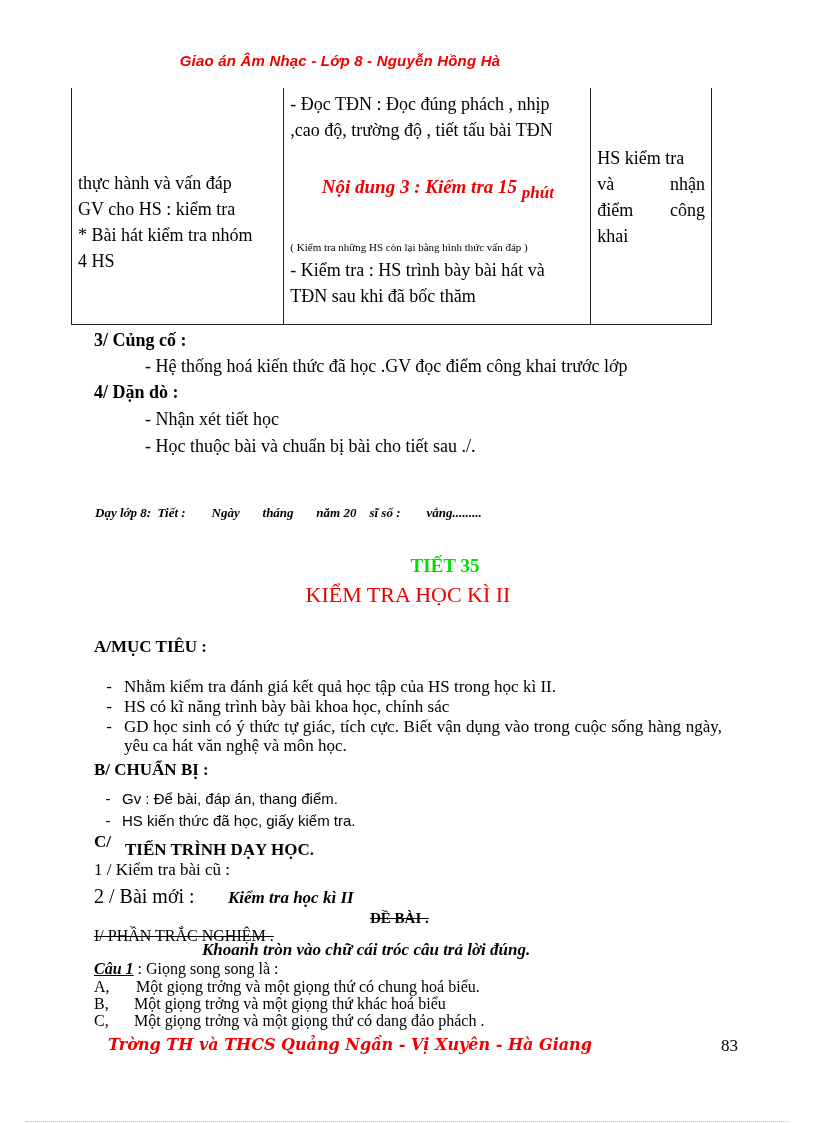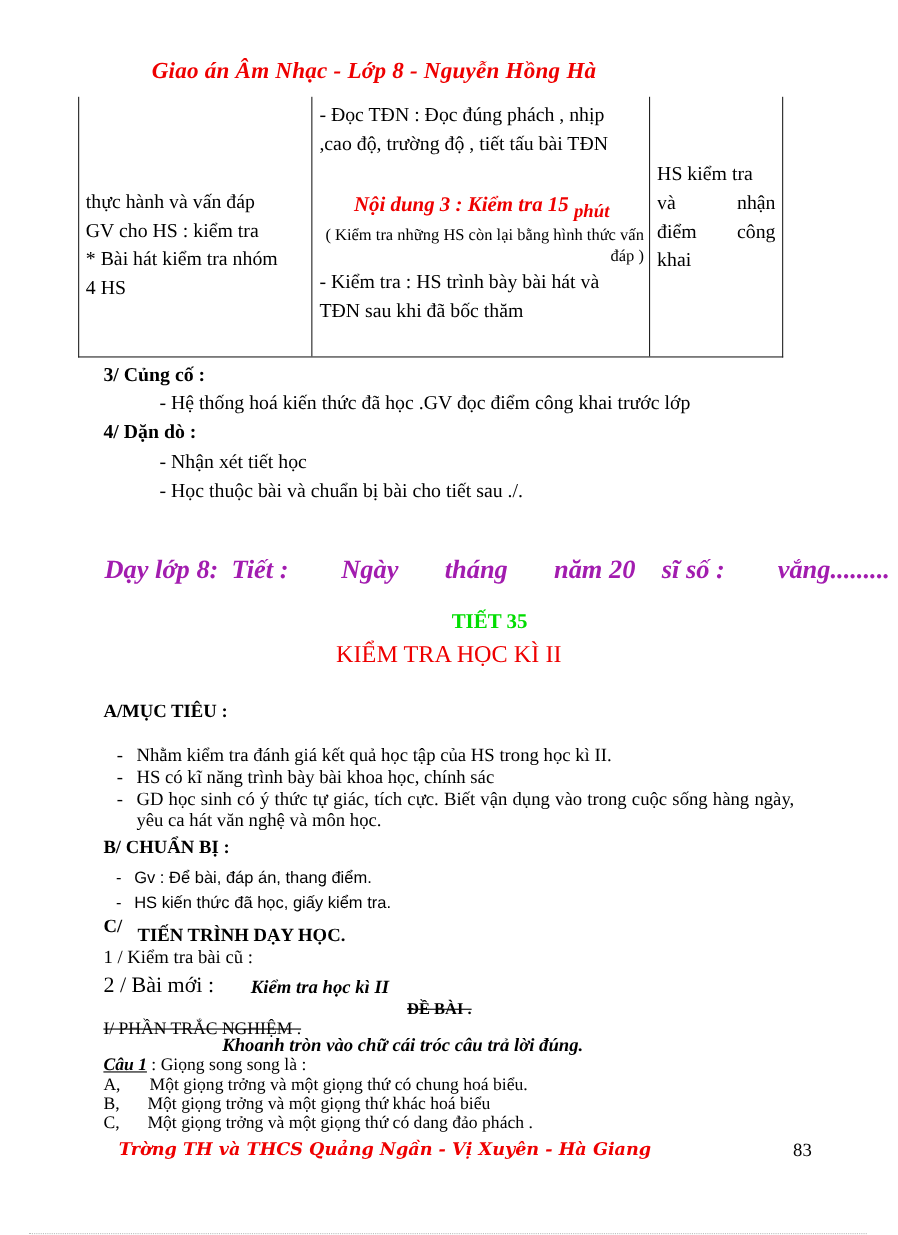--- a/index.html
+++ b/index.html
@@ -1,35 +1,35 @@
 <!DOCTYPE html>
 <html><head>
 <meta charset="utf-8">
 <style>
   html, body { margin:0; padding:0; background:#ffffff; }
   body { width:816px; height:1123px; position:relative; overflow:hidden;
          font-family:"Liberation Serif", serif; color:#000; }
   .abs { position:absolute; }
   .header-title { left:0; width:680px; top:52px; text-align:center;
-         font-family:Liberation Serif, serif; font-style:italic; font-weight:bold;
-         color:#ee0000; font-size:21px; letter-spacing:0.2px; }
+         font-family:Liberation Sans, sans-serif; font-style:italic; font-weight:bold;
+         color:#ee0000; font-size:15px; letter-spacing:0.2px; }
   .lesson-table { left:71px; top:88px; width:641px; height:237px;
          border-left:1.5px solid #222; border-right:1.5px solid #222;
          border-bottom:1.5px solid #222; display:flex; box-sizing:border-box; }
   .col { box-sizing:border-box; height:100%; position:relative; font-size:18px; line-height:26px; }
   .col1 { width:213px; border-right:1.5px solid #222; padding:82px 6px 0 6px; }
   .col2 { width:308px; border-right:1.5px solid #222; padding:3px 5px 0 6px; }
   .col3 { width:120px; padding:57px 6px 0 6px; }
   .col1 div, .col3 div { text-align:justify; }
-  .tight { font-size:15px; line-height:19px; text-align:right; }
+  .tight { font-size:11px; line-height:19px; text-align:left;margin-top:32px; }
   .red-italic { color:#ee0000; font-style:italic; font-weight:bold; text-align:center; font-size:19px; }
   .sub { font-size:17px; vertical-align:-5px; }
   .sec-head { font-weight:bold; font-size:18px; }
   .item { font-size:18px; }
-  .red-line { left:95px; top:505px; color:#a21caf; font-style:italic; font-weight:bold; font-size:24px; white-space:pre; }
+  .red-line { left:95px; top:505px; color:#000000; font-style:italic; font-weight:bold; font-size:13px; white-space:pre; }
   .green-title { left:0; width:816px; top:555px; text-align:center; color:#00dd00; font-weight:bold; font-size:19px;padding-left:37px; }
   .red-title { left:0; width:816px; top:582px; text-align:center; color:#ee0000; font-size:22px; }
   .sans { font-family:"Liberation Sans", sans-serif; }
   .list-item { font-size:17px; display:flex; }
   .list-item .dash { width:30px; text-align:center; flex-shrink:0; }
   .strike { text-decoration:line-through; }
   .footer { left:0; width:816px; top:1035px; text-align:center; color:#ee0000;
             font-family:"DejaVu Serif", serif; font-style:italic; font-weight:bold; font-size:16px; }
   .page-num { left:721px; top:1036px; font-size:17px; }
   .dotted-rule { left:26px; top:1121px; width:762px; border-top:1px dotted #bbb; }

